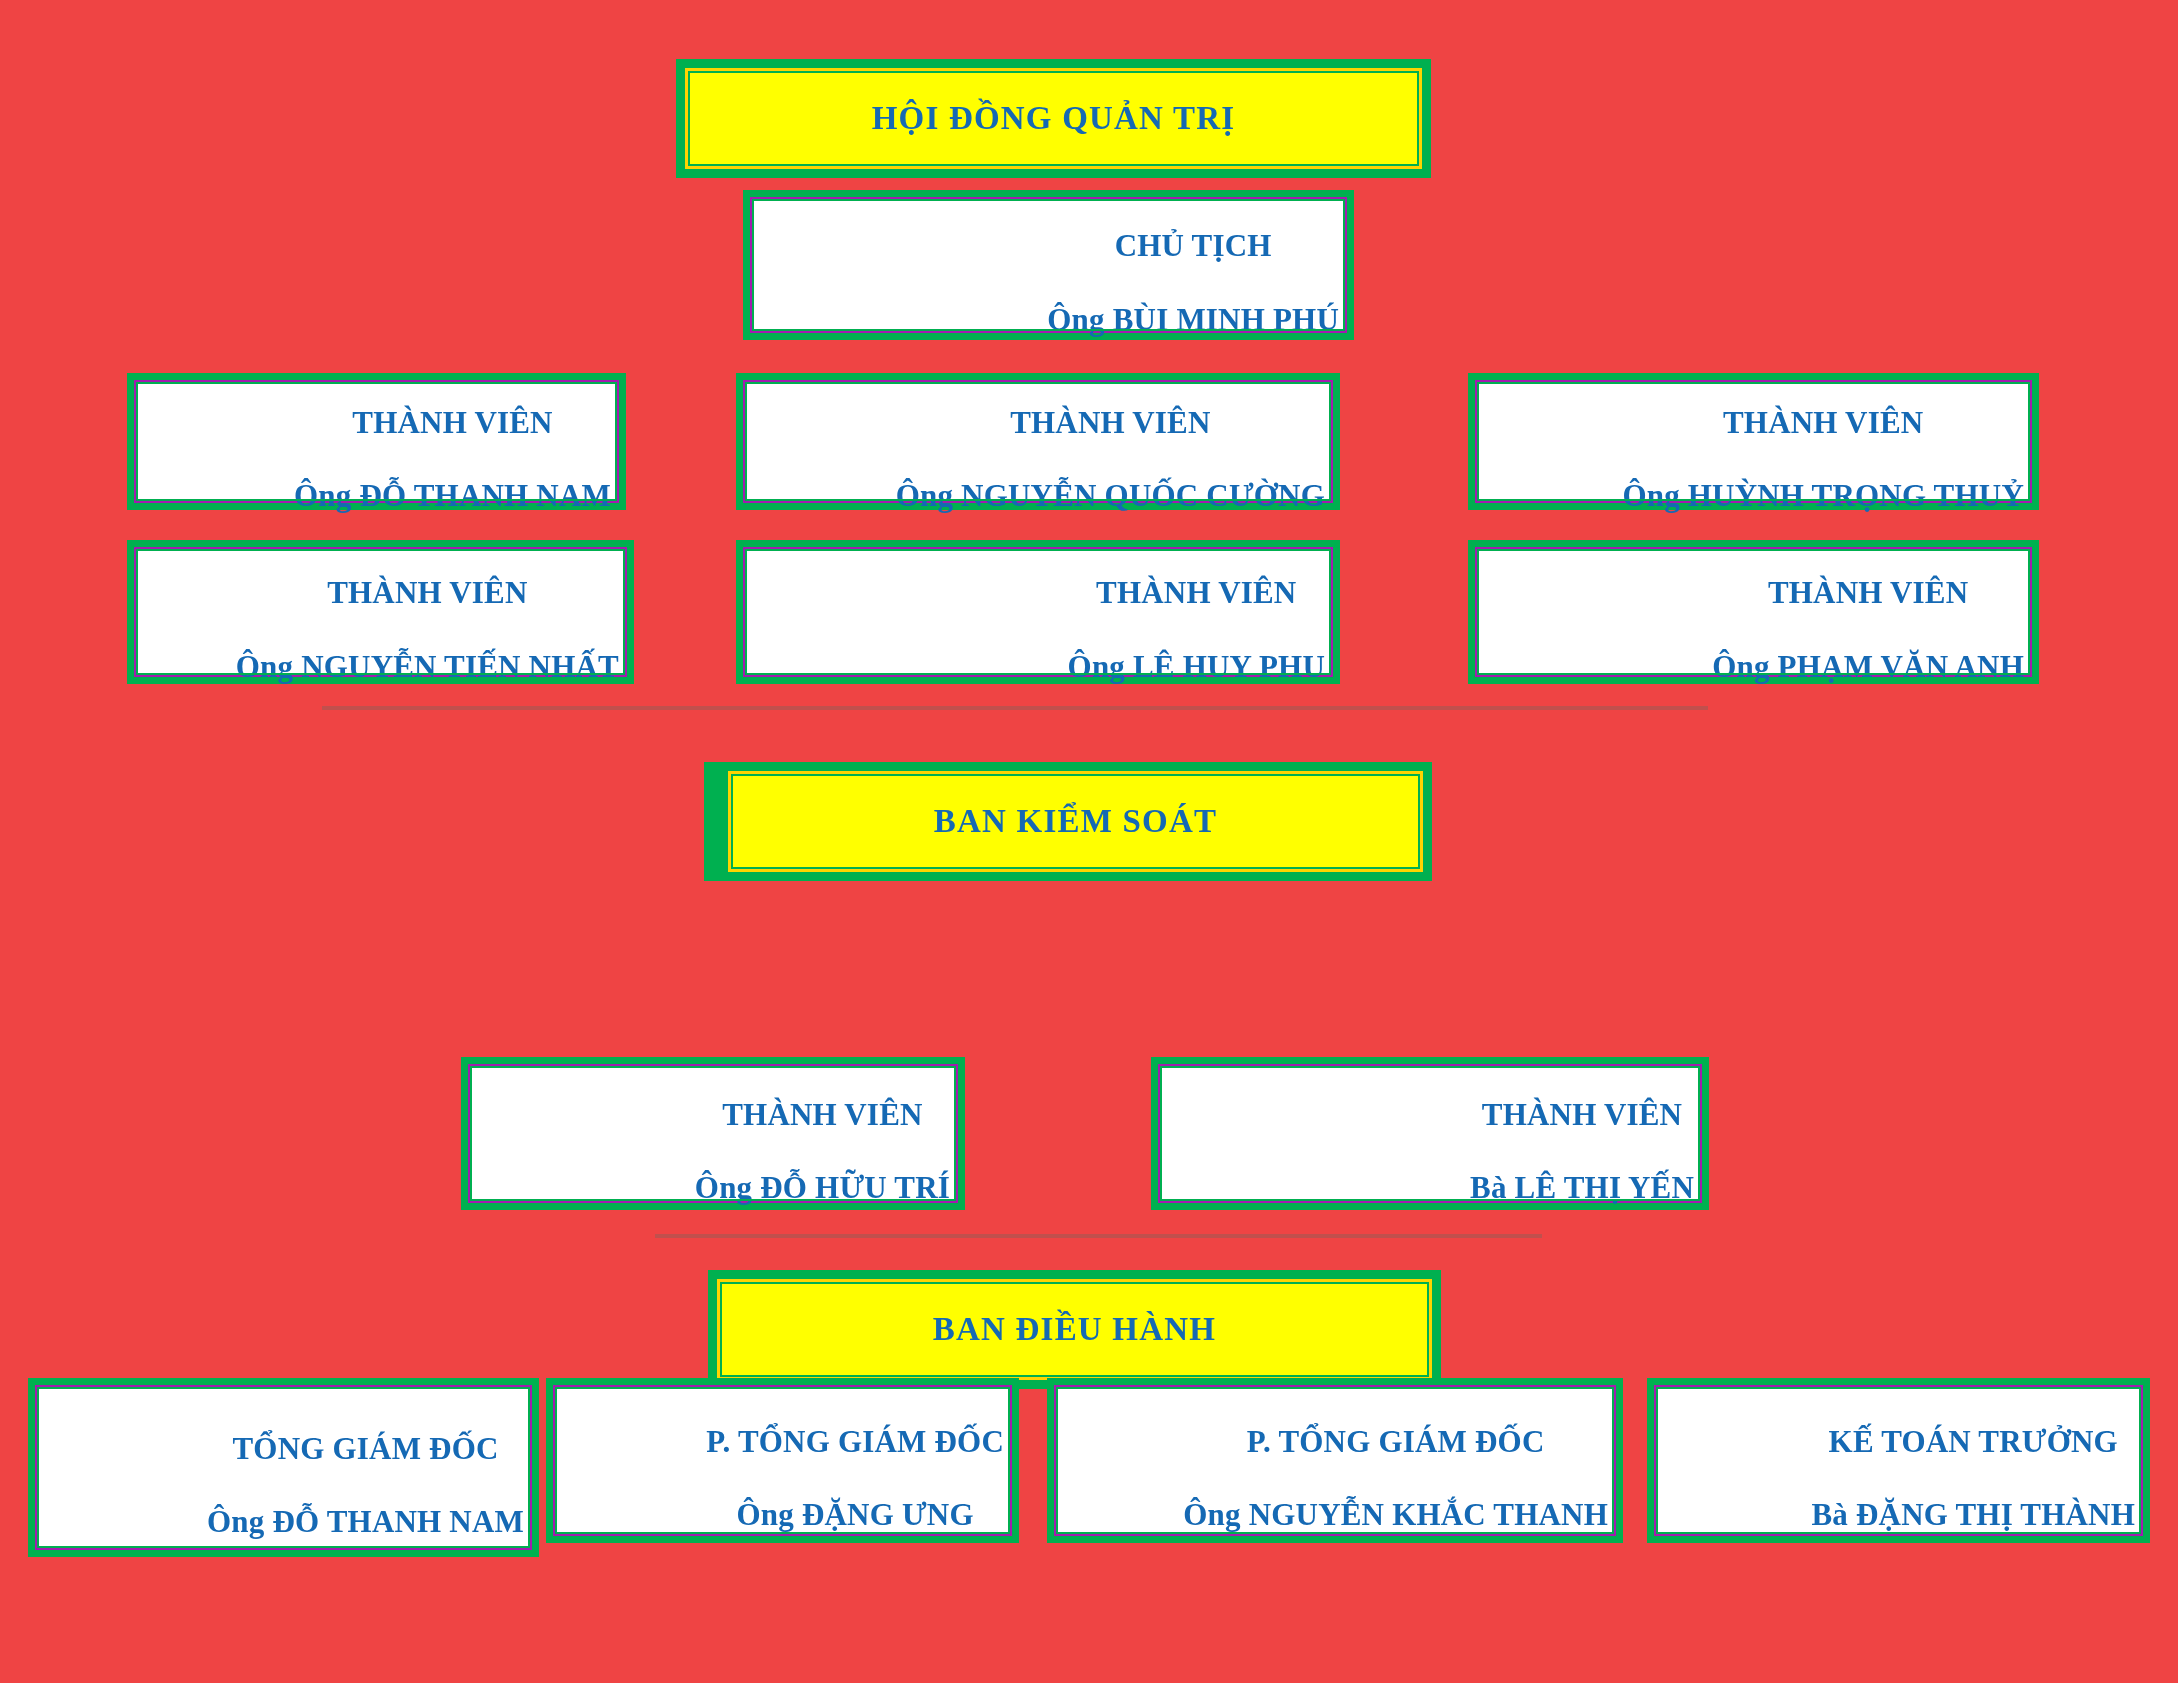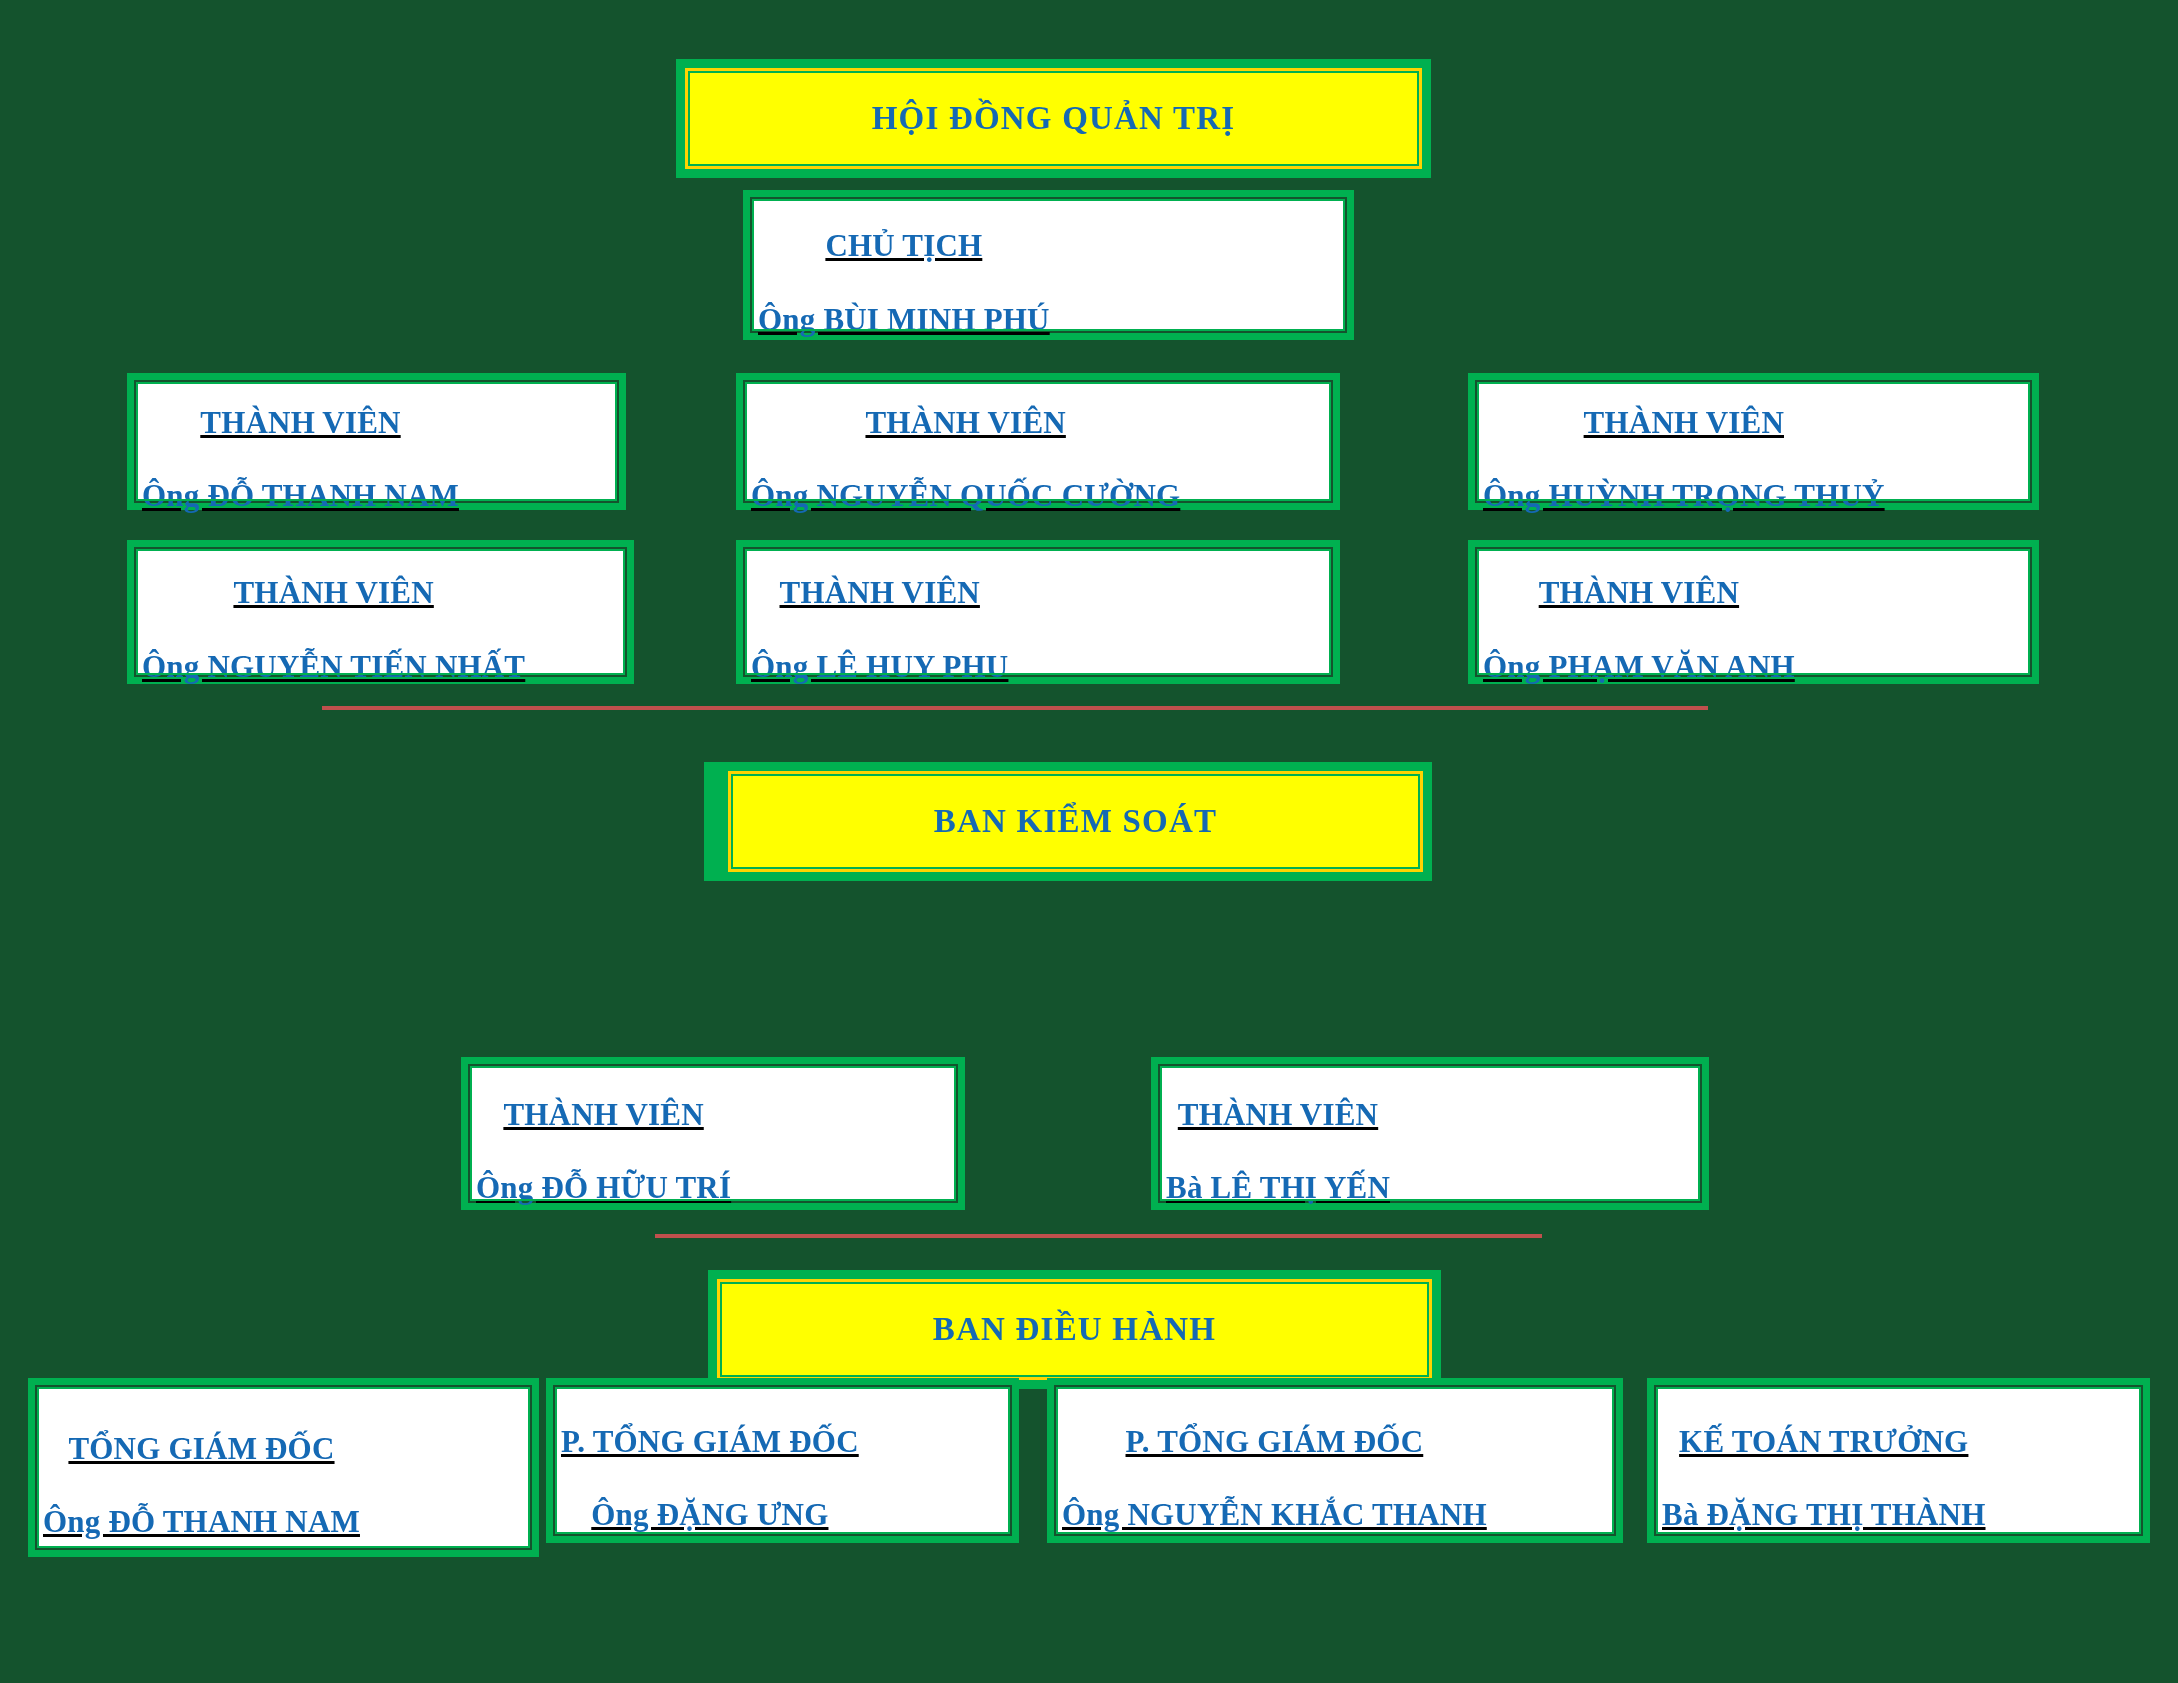--- a/index.html
+++ b/index.html
@@ -5,21 +5,21 @@
 <style>
   html, body {
     margin: 0;
     padding: 0;
     background: #ffffff;
   }
   #canvas {
     position: relative;
     width: 2178px;
     height: 1683px;
-    background: #14532d;
+    background: #ef4444;
     font-family: "Liberation Serif", "DejaVu Serif", serif;
     overflow: hidden;
   }
 
   
   .box {
     position: absolute;
     box-sizing: border-box;
     display: flex;
     align-items: center;
@@ -49,27 +49,26 @@
   
   .box.person {
     background: #00b050;
     padding: 7px;
   }
   .box.person .inner {
     width: 100%;
     height: 100%;
     box-sizing: border-box;
     background: #ffffff;
-    border: 2px solid #14532d;
+    border: 2px solid #a21caf;
     outline: 2px solid #00b050;
     outline-offset: -4px;
     display: flex;
     align-items: center;
-    justify-content: flex-start;
-    text-decoration: underline;
+    justify-content: flex-end;
   }
 
   .label {
     color: #1569b4;
     font-weight: bold;
     line-height: 1.18;
     letter-spacing: 0.2px;
     white-space: pre-line;
     padding: 0 6px;
   }

